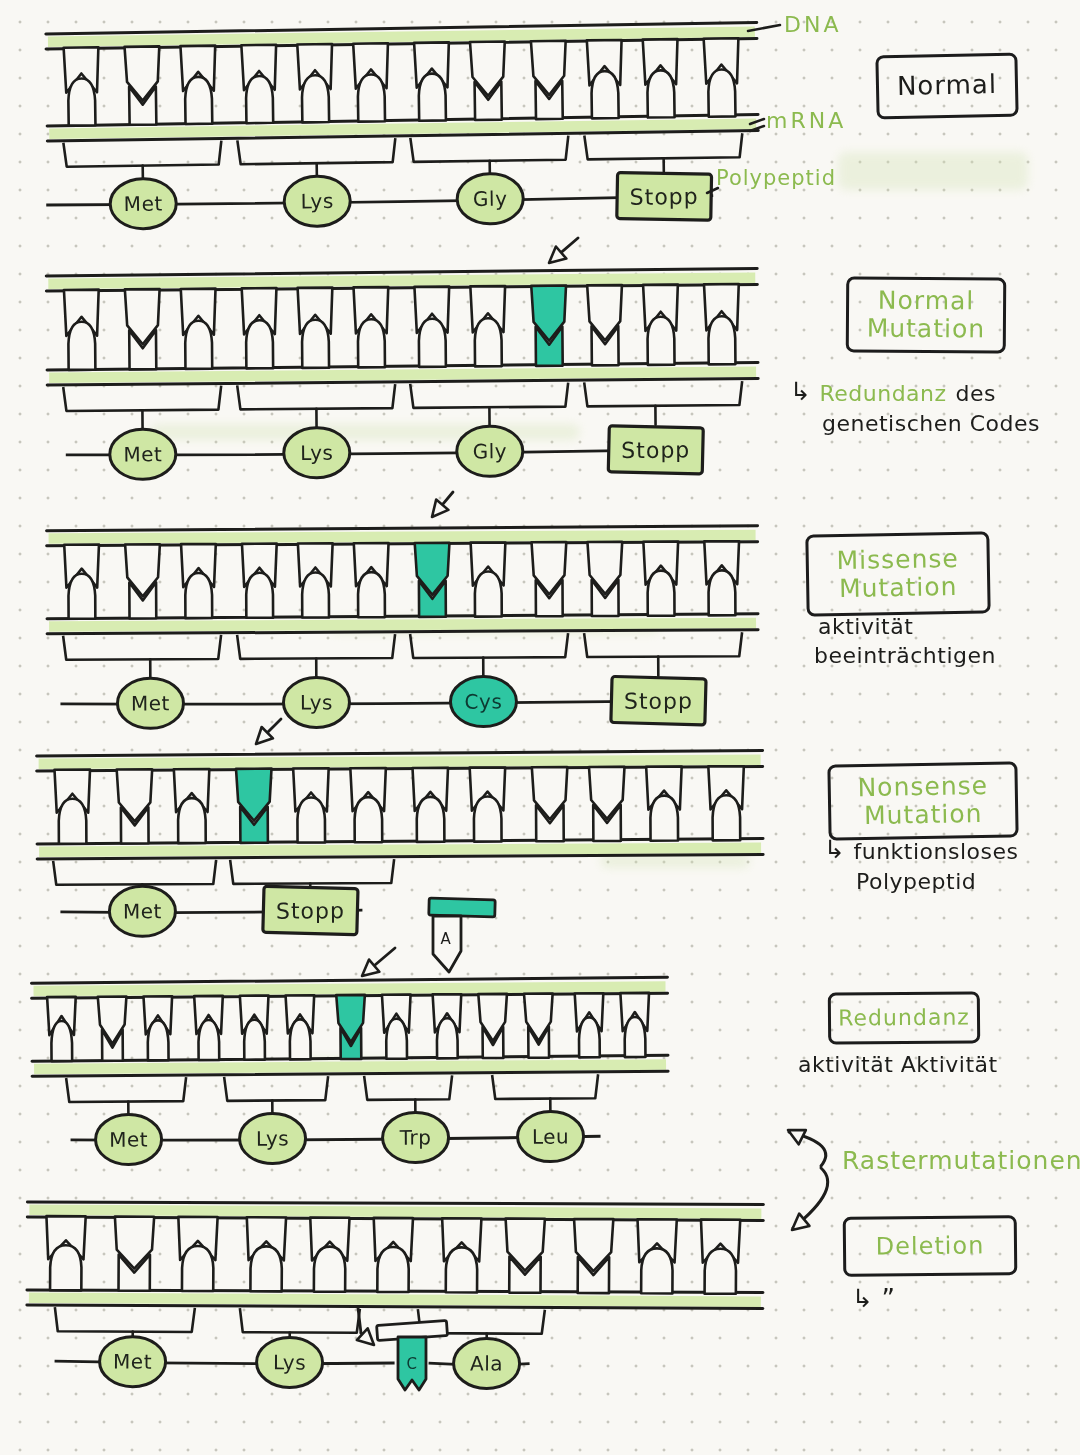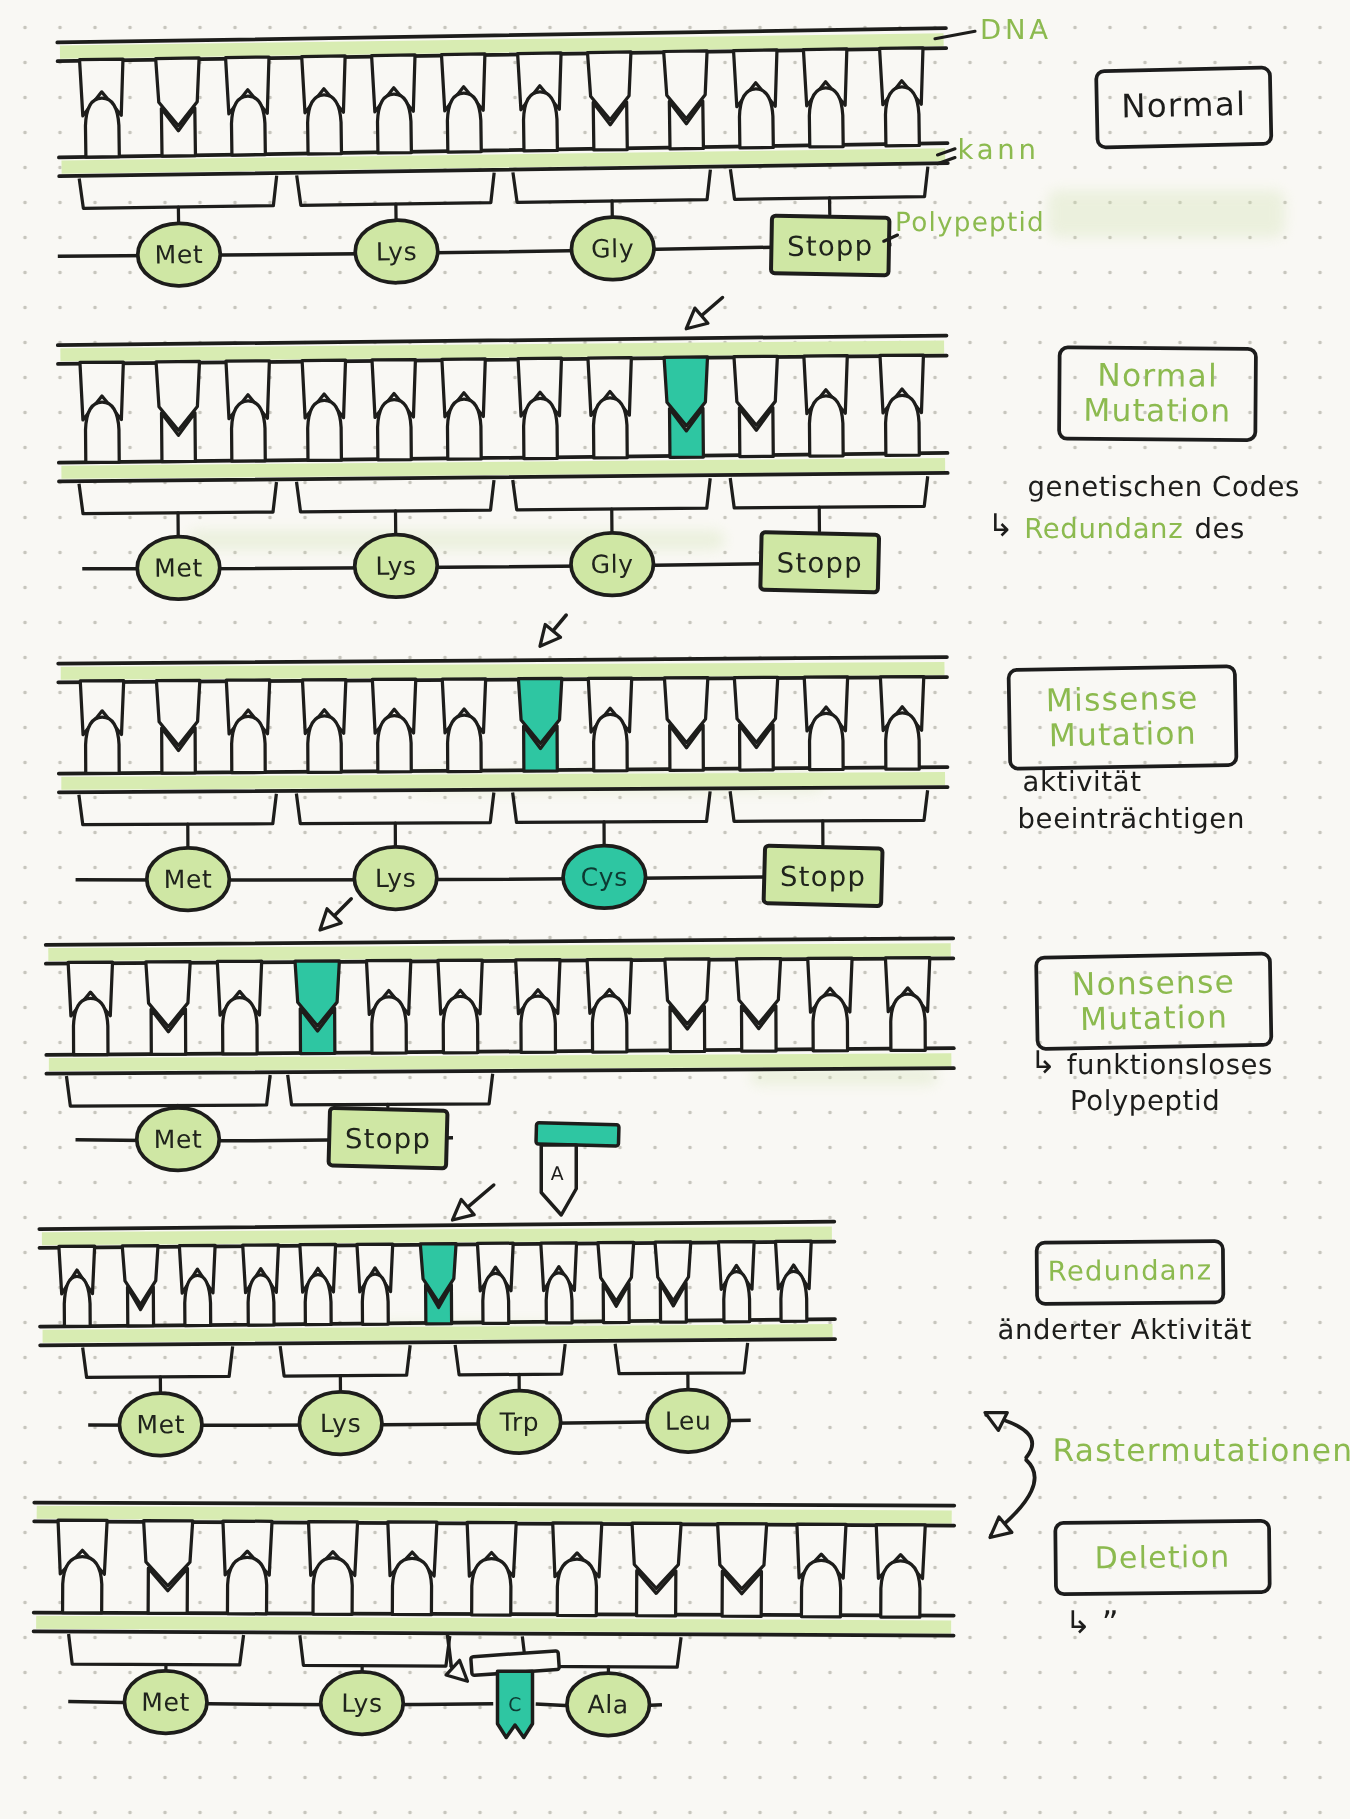--- a/index.html
+++ b/index.html
@@ -576,36 +576,36 @@
     <path d="M750,124 L764,119" stroke="#1d1d1b" stroke-width="2.5" fill="none" stroke-linecap="round"></path>
     <path d="M750,131 L764,126" stroke="#1d1d1b" stroke-width="2.5" fill="none" stroke-linecap="round"></path>
     <path d="M707,193 L718,188" stroke="#1d1d1b" stroke-width="2.5" fill="none" stroke-linecap="round"></path>
     <path d="M789,1132 Q839,1144 821,1166" fill="none" stroke="#1d1d1b" stroke-width="3" stroke-linecap="round"></path>
     <path d="M821,1168 Q843,1188 793,1228" fill="none" stroke="#1d1d1b" stroke-width="3" stroke-linecap="round"></path>
     <path d="M788,1130 L805.84,1130.0800000000002 L798.64,1144.32 Z" fill="#f9f8f4" stroke="#1d1d1b" stroke-width="2.6" stroke-linejoin="round"></path>
     <path d="M792,1230 L799.2,1213.6 L809.44,1225.92 Z" fill="#f9f8f4" stroke="#1d1d1b" stroke-width="2.6" stroke-linejoin="round"></path>
   </svg>
 
 <div class="lbl green t22" style="left:784px;top:12px;letter-spacing:3px">DNA</div>
-<div class="lbl green t22" style="left:766px;top:108px;letter-spacing:3px">kann</div>
+<div class="lbl green t22" style="left:766px;top:108px;letter-spacing:3px">mRNA</div>
 <div class="lbl green" style="left:716px;top:166px;font-size:21px;letter-spacing:1px">Polypeptid</div>
 
 <div class="box" style="left:876px;top:54px;width:136px;height:58px;transform:rotate(-1.2deg)">
   <span class="ink t26">Normal</span>
 </div>
 
 <div class="box" style="left:846px;top:277px;width:154px;height:70px;transform:rotate(0.4deg)">
   <span class="green t25">Normal</span>
   <span class="green t25">Mutation</span>
 </div>
 <div class="note" style="left:790px;top:376px">
-  <div class="nline ind">genetischen Codes</div>
   <div class="nline">
     <span class="arr">↳</span><span class="green">Redundanz</span><span class="gap">des</span>
   </div>
+  <div class="nline ind">genetischen Codes</div>
 </div>
 
 <div class="box" style="left:806px;top:533px;width:178px;height:76px;transform:rotate(-1deg)">
   <span class="green t25">Missense</span>
   <span class="green t25">Mutation</span>
 </div>
 <div class="note" style="left:786px;top:612px">
   <div class="nline ind">aktivität</div>
   <div class="nline ind2">beeinträchtigen</div>
 </div>
@@ -618,21 +618,21 @@
   <div class="nline">
     <span class="arr">↳</span><span>funktionsloses</span>
   </div>
   <div class="nline ind">Polypeptid</div>
 </div>
 
 <div class="box" style="left:828px;top:992px;width:146px;height:46px;transform:rotate(-0.5deg)">
   <span class="green t22">Redundanz</span>
 </div>
 <div class="note" style="left:796px;top:1050px">
-  <div class="nline" style="margin-left:2px">änderter Aktivität</div>
+  <div class="nline" style="margin-left:2px">aktivität Aktivität</div>
 </div>
 
 <div class="lbl green" style="left:842px;top:1146px;font-size:25px;letter-spacing:1px">Rastermutationen</div>
 
 <div class="box" style="left:843px;top:1216px;width:168px;height:54px;transform:rotate(-0.6deg)">
   <span class="green t24">Deletion</span>
 </div>
 <div class="note" style="left:852px;top:1282px">
   <span class="arr">↳</span><span style="font-size:26px">”</span>
 </div>

